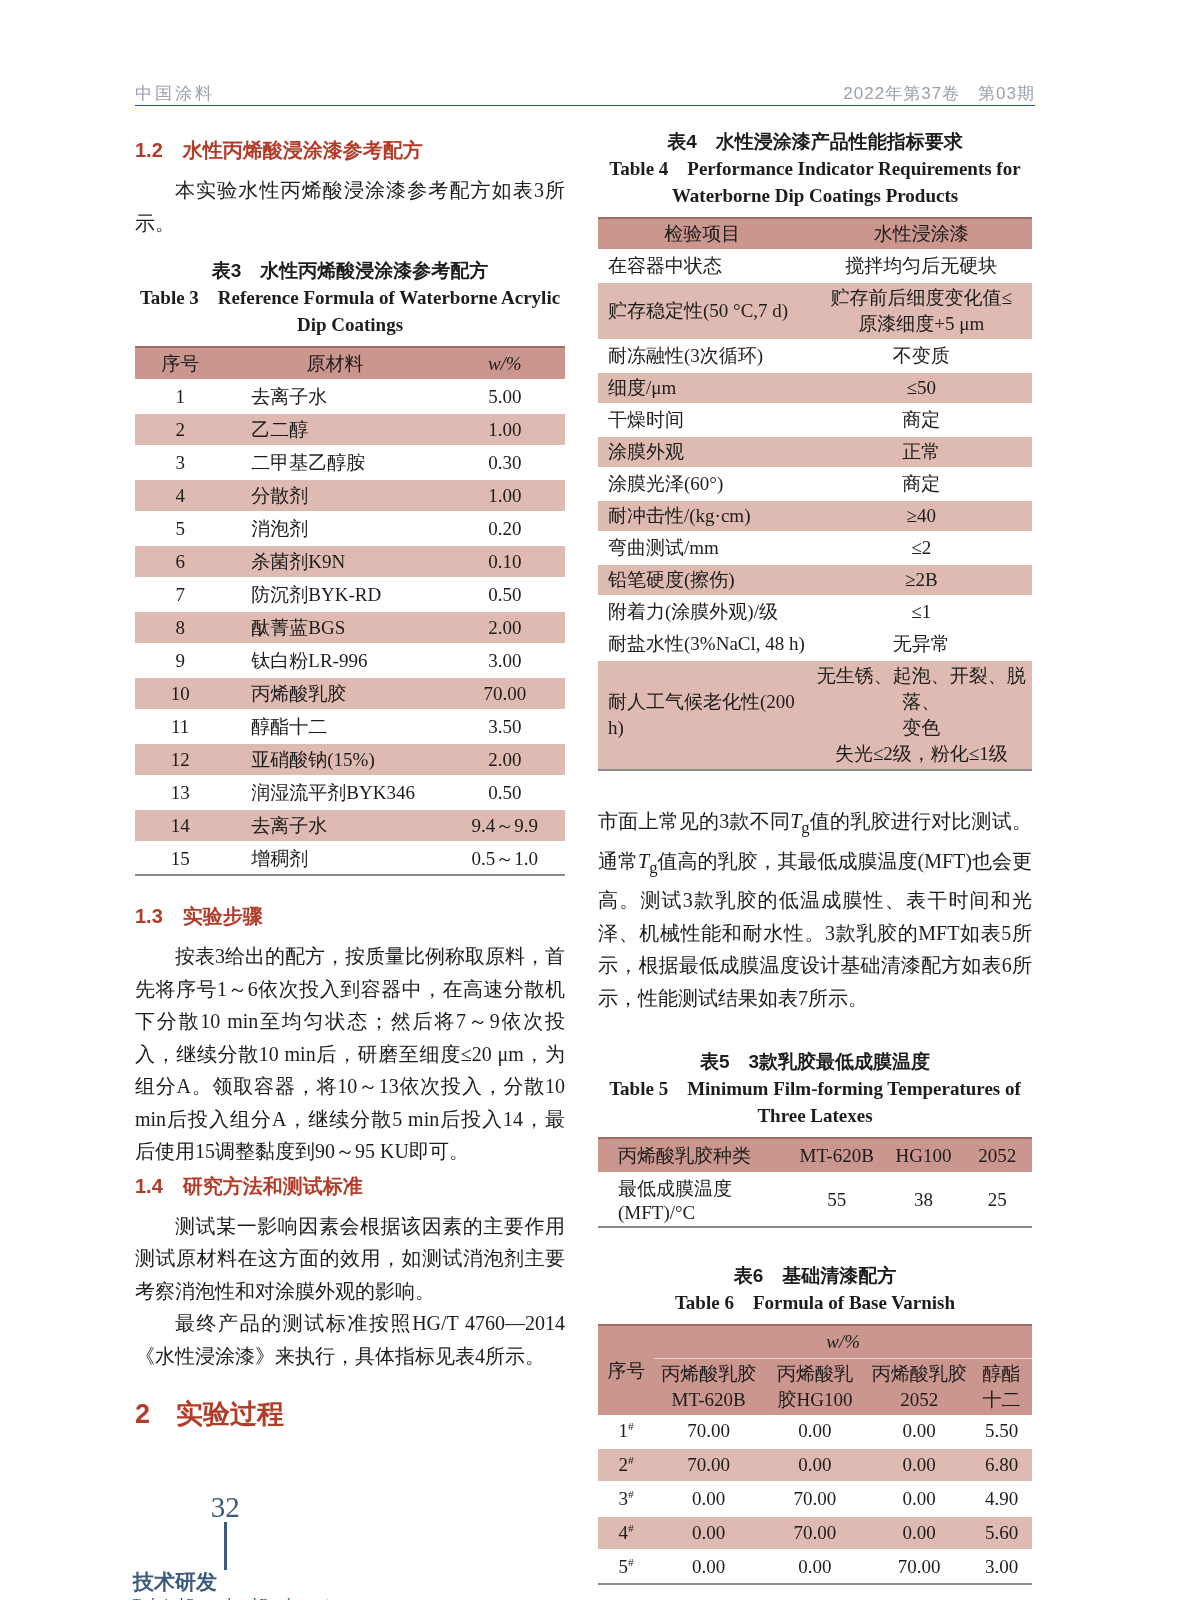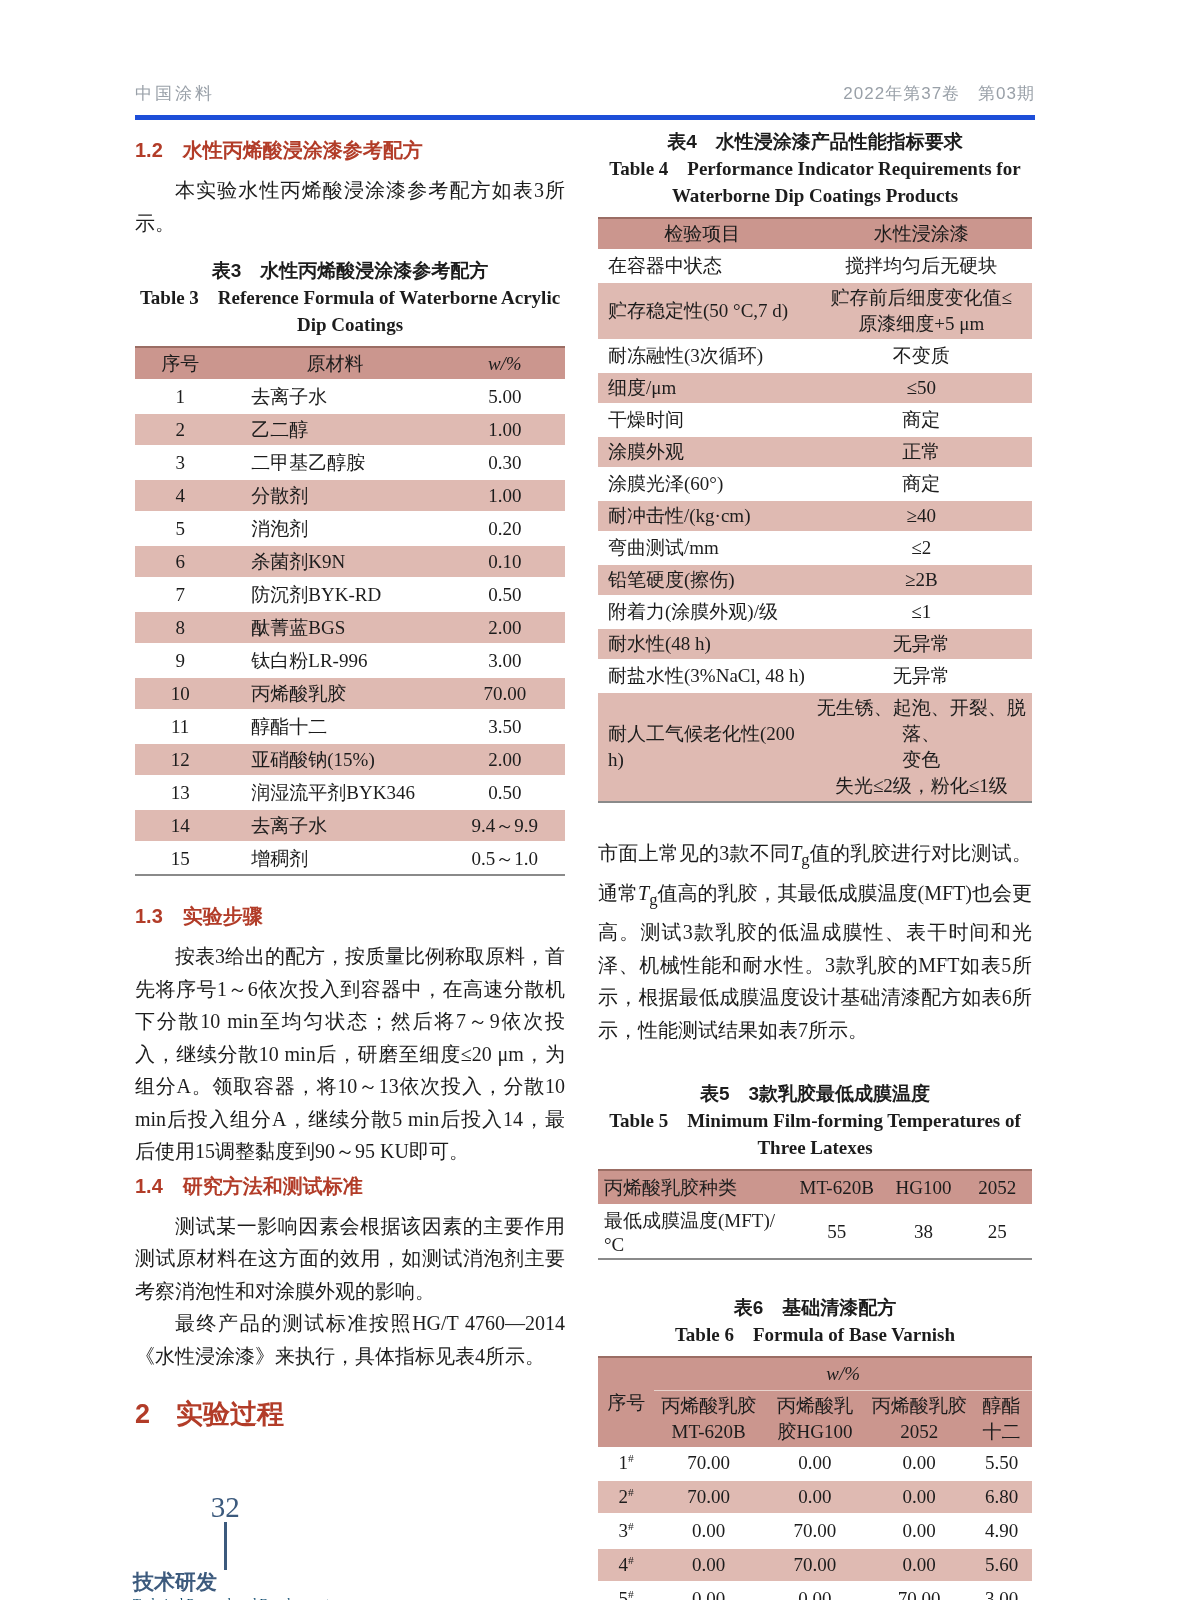--- a/index.html
+++ b/index.html
@@ -2,21 +2,21 @@
 <html><head>
 <meta charset="utf-8">
 <style>
   html,body{margin:0;padding:0;background:#ffffff;}
   #page{position:relative;width:1187px;height:1600px;background:#fff;overflow:hidden;
         font-family:"Liberation Serif","DejaVu Serif",serif;color:#1c1c1c;}
 
   
   .page-header{position:absolute;left:135px;right:152px;top:82px;display:flex;
                justify-content:space-between;align-items:flex-end;
-               padding-bottom:10px;border-bottom:5px solid #1d4ed8;
+               border-bottom:1px solid #1d4ed8;
                font-size:17px;color:#99a0a8;font-family:"Liberation Sans","DejaVu Sans",sans-serif;}
   .journal-name{letter-spacing:3px;}
   .issue-info{letter-spacing:1px;}
 
   
   .col-left{position:absolute;left:135px;top:136px;width:430px;}
   .col-right{position:absolute;left:598px;top:128px;width:434px;}
 
   
   .sec{display:flex;align-items:baseline;margin:0 0 10px 0;
@@ -54,21 +54,21 @@
   .t3 .c2{width:28%;text-align:center;}
 
   
   .t4 th,.t4 td{line-height:26px;}
   .t4 .c0{width:49%;text-align:left;padding-left:10px;}
   .t4 th.c0{text-align:center;padding-left:0;}
   .t4 .c1{width:51%;text-align:center;}
 
   
   .t5 th,.t5 td{height:29px;}
-  .t5 .c0{width:44%;text-align:left;padding-left:6px;}
+  .t5 .c0{width:44%;text-align:left;padding-left:20px;}
   .t5 .c1{width:22%;text-align:center;}
   .t5 .c2{width:18%;text-align:center;}
   .t5 .c3{width:16%;text-align:center;}
 
   
   .t6 thead th{border-bottom:none;line-height:26px;}
   .t6 th.wspan{border-bottom:1px solid #e8d4ce;padding:3px 4px;}
   .t6 td{height:28px;text-align:center;}
   .t6 .hc{text-align:center;vertical-align:middle;}
   .t6 .c0{width:13%;}
@@ -270,24 +270,20 @@
             <td class="c1">≤2</td>
           </tr>
           <tr class="alt">
             <td class="c0">铅笔硬度(擦伤)</td>
             <td class="c1">≥2B</td>
           </tr>
           <tr>
             <td class="c0">附着力(涂膜外观)/级</td>
             <td class="c1">≤1</td>
           </tr>
-          <tr class="alt">
-            <td class="c0">耐水性(48 h)</td>
-            <td class="c1">无异常</td>
-          </tr>
           <tr>
             <td class="c0">耐盐水性(3%NaCl, 48 h)</td>
             <td class="c1">无异常</td>
           </tr>
           <tr class="alt">
             <td class="c0">耐人工气候老化性(200 h)</td>
             <td class="c1">无生锈、起泡、开裂、脱落、<br>变色<br>失光≤2级，粉化≤1级</td>
           </tr>
         </tbody>
     </table>

